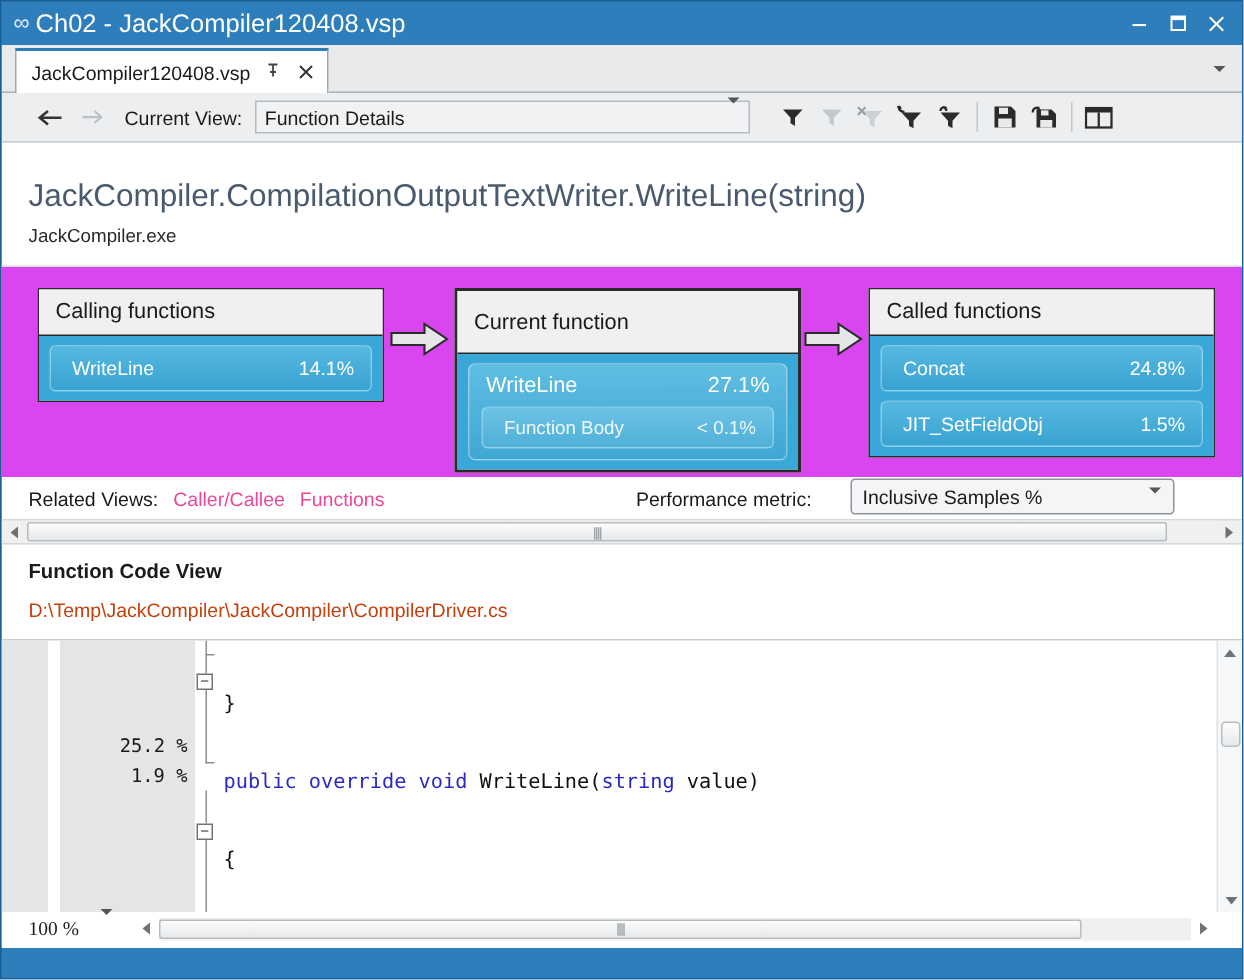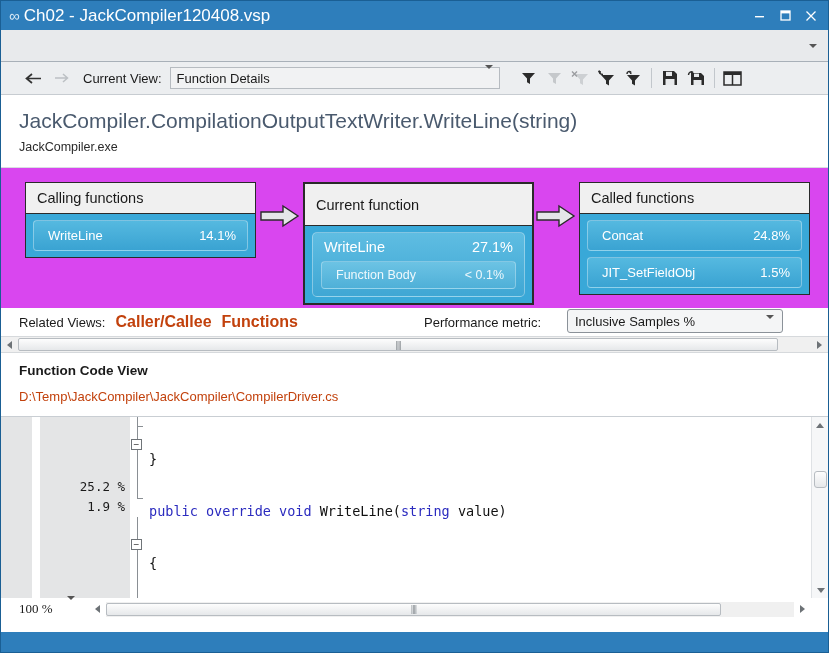--- a/index.html
+++ b/index.html
@@ -123,21 +123,21 @@
   
   #content {
     position: absolute; left: 0; top: 94px;
     width: 827px; height: 537px;
     background: #ffffff;
     overflow: hidden;
   }
 
   
   #fn-title {
-    margin: 14px 0 0 18px;
+    margin: 24px 0 0 18px;
     font-size: 21px; color: #4a5a6e;
     white-space: nowrap;
   }
   #fn-module {
     margin: 7px 0 0 18px;
     font-size: 12.5px; color: #2a2a2a;
   }
   #hdr-divider {
     margin-top: 13px;
     height: 1px; background: #d9dde1;
@@ -213,23 +213,22 @@
   .flow-arrow { position: absolute; top: 36px; }
 
   
   #related {
     position: relative;
     height: 28px;
     display: flex; align-items: center;
   }
   #rv-label { margin-left: 18px; font-size: 13px; color: #1a1a1a; }
   .rv-link {
-    margin-left: 10px; font-size: 16px; color: #c2410c;
+    margin-left: 10px; font-size: 13px; color: #ec4899;
     cursor: pointer;
-    font-weight: bold;
   }
   #pm-label {
     position: absolute; left: 423px;
     font-size: 13px; color: #1a1a1a;
   }
   #pm-combo {
     position: absolute; left: 566px; top: 1px;
     width: 216px; height: 24px;
     background: #f4f5f6;
     border: 1px solid #8b9299;
@@ -410,20 +409,33 @@
       </div>
       <div class="win-btn">
         <svg width="12" height="12" viewBox="0 0 12 12">
             <path d="M1.5 1.5 L10.5 10.5 M10.5 1.5 L1.5 10.5" stroke="#fff" stroke-width="1.3"></path>
           </svg>
       </div>
     </div>
   </div>
 
   <div id="tabstrip">
+    <div id="tab">
+      <span id="tab-label">JackCompiler120408.vsp</span>
+      <span class="tab-icon">
+        <svg width="12" height="12" viewBox="0 0 12 12">
+            <path d="M3 2 h6 M6 2 v5 M4 7 h4 M6 7 v3" stroke="#444" stroke-width="1.2" fill="none"></path>
+          </svg>
+      </span>
+      <span class="tab-icon">
+        <svg width="10" height="10" viewBox="0 0 10 10">
+            <path d="M1 1 L9 9 M9 1 L1 9" stroke="#333" stroke-width="1.3"></path>
+          </svg>
+      </span>
+    </div>
     <div id="tabstrip-chevron">
       <span class="tri-down"></span>
     </div>
   </div>
 
   <div id="toolbar">
     <div class="nav-arrow" id="nav-back">
       <svg width="17" height="13" viewBox="0 0 17 13">
           <path d="M7 2 L1.5 6.5 L7 11 M1.5 6.5 H16" stroke="#333" stroke-width="1.7" fill="none"></path>
         </svg>

